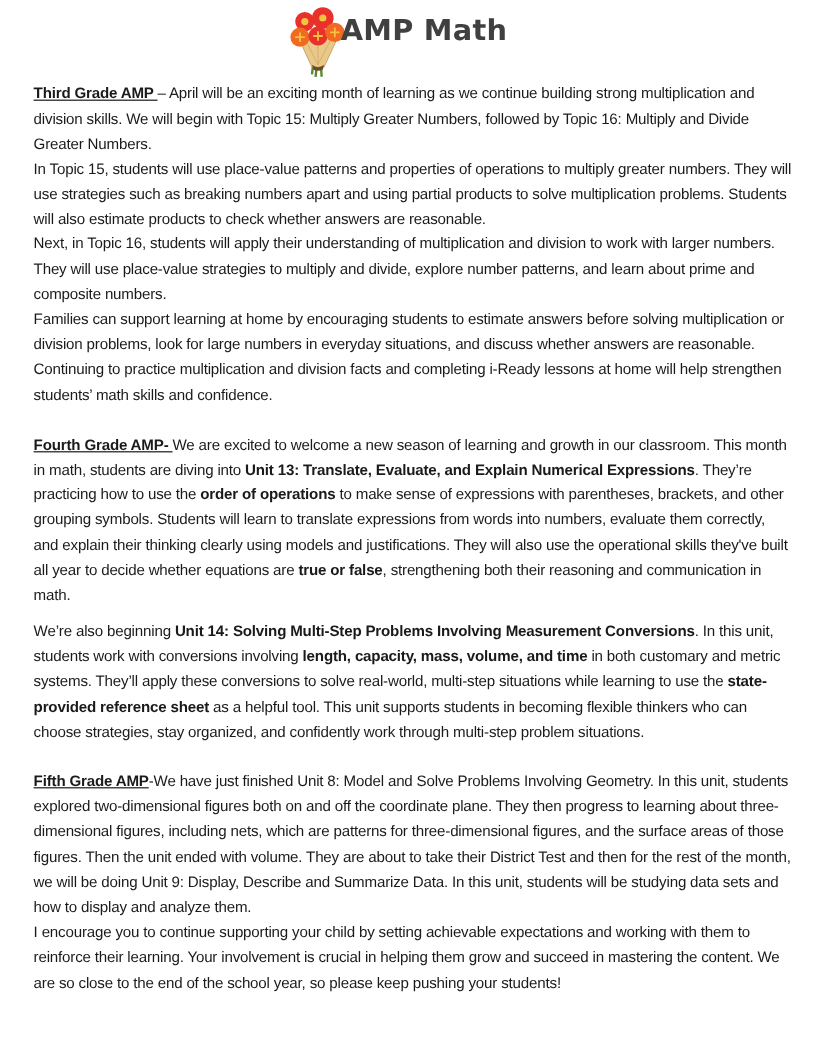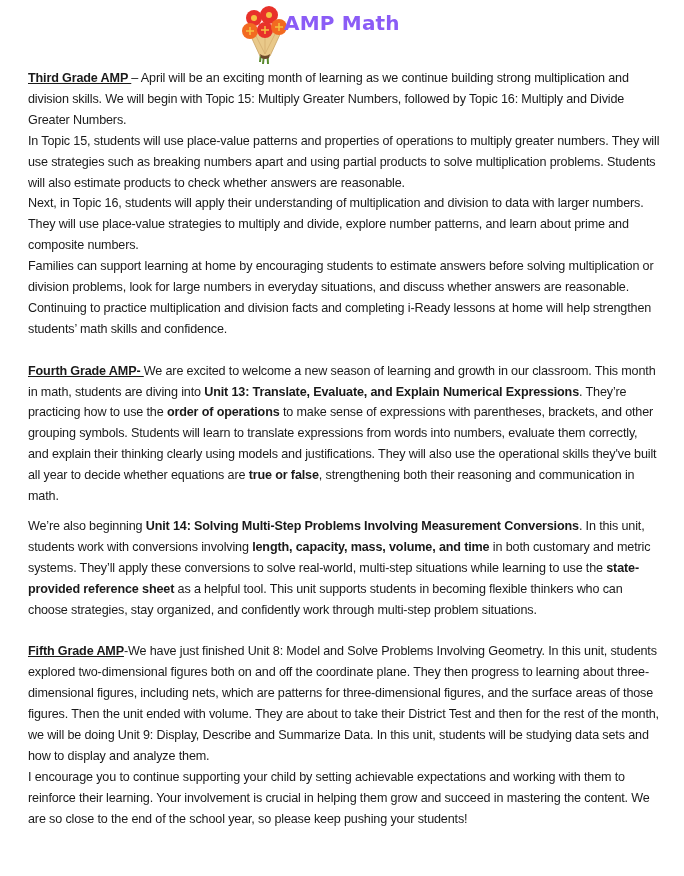--- a/index.html
+++ b/index.html
@@ -1,19 +1,19 @@
 <!DOCTYPE html>
 <html><head>
 <meta charset="utf-8">
 <style>
   html, body { margin: 0; padding: 0; background: #ffffff; }
   body { width: 684px; height: 876px; overflow: hidden; position: relative; color: #1a1a1a; }
   .header { position: absolute; left: 0; top: 0; width: 684px; height: 62px; }
   .logo { position: absolute; left: 240px; top: 4px; width: 50px; height: 62px; }
-  .title { position: absolute; left: 284px; top: 11px; font-family: "DejaVu Sans", sans-serif; font-weight: bold; font-size: 20px; color: #8b5cf6; letter-spacing: 0.2px; }
+  .title { position: absolute; left: 284px; top: 11px; font-family: "DejaVu Sans", sans-serif; font-weight: bold; font-size: 24px; color: #404040; letter-spacing: 0.2px; }
   .doc { position: absolute; left: 28px; top: 68px; width: 632px; font-family: "Liberation Sans", sans-serif; font-size: 12.6px; line-height: 20.9px; letter-spacing: -0.15px; }
   .doc p { margin: 0; }
   .gap { height: 20.9px; }
   .gap-small { height: 9px; }
   .heading { font-weight: bold; text-decoration: underline; }
   b { font-weight: bold; text-align: center; }
 </style>
 </head>
 <body>
 
@@ -39,21 +39,21 @@
     <path d="M35 23 H43 M39 19 V27" stroke="#f5c242" stroke-width="1.5"></path>
   </svg>
   <div class="title">AMP Math</div>
 </div>
 
 <div class="doc">
 
   <section>
     <p><span class="heading">Third Grade AMP </span><span>– April will be an exciting month of learning as we continue building strong multiplication and division skills. We will begin with Topic 15: Multiply Greater Numbers, followed by Topic 16: Multiply and Divide Greater Numbers.</span></p>
     <p>In Topic 15, students will use place-value patterns and properties of operations to multiply greater numbers. They will use strategies such as breaking numbers apart and using partial products to solve multiplication problems. Students will also estimate products to check whether answers are reasonable.</p>
-    <p>Next, in Topic 16, students will apply their understanding of multiplication and division to data with larger numbers. They will use place-value strategies to multiply and divide, explore number patterns, and learn about prime and composite numbers.</p>
+    <p>Next, in Topic 16, students will apply their understanding of multiplication and division to work with larger numbers. They will use place-value strategies to multiply and divide, explore number patterns, and learn about prime and composite numbers.</p>
     <p>Families can support learning at home by encouraging students to estimate answers before solving multiplication or division problems, look for large numbers in everyday situations, and discuss whether answers are reasonable. Continuing to practice multiplication and division facts and completing i-Ready lessons at home will help strengthen students’ math skills and confidence.</p>
   </section>
 
   <div class="gap"></div>
 
   <section>
     <p><span class="heading">Fourth Grade AMP- </span><span>We are excited to welcome a new season of learning and growth in our classroom. This month in math, students are diving into </span><b>Unit 13: Translate, Evaluate, and Explain Numerical Expressions</b><span>. They’re practicing how to use the </span><b>order of operations</b><span> to make sense of expressions with parentheses, brackets, and other grouping symbols. Students will learn to translate expressions from words into numbers, evaluate them correctly, and explain their thinking clearly using models and justifications. They will also use the operational skills they've built all year to decide whether equations are </span><b>true or false</b><span>, strengthening both their reasoning and communication in math.</span></p>
     <div class="gap-small"></div>
     <p><span>We’re also beginning </span><b>Unit 14: Solving Multi-Step Problems Involving Measurement Conversions</b><span>. In this unit, students work with conversions involving </span><b>length, capacity, mass, volume, and time</b><span> in both customary and metric systems. They’ll apply these conversions to solve real-world, multi-step situations while learning to use the </span><b>state-provided reference sheet</b><span> as a helpful tool. This unit supports students in becoming flexible thinkers who can choose strategies, stay organized, and confidently work through multi-step problem situations.</span></p>
   </section>

